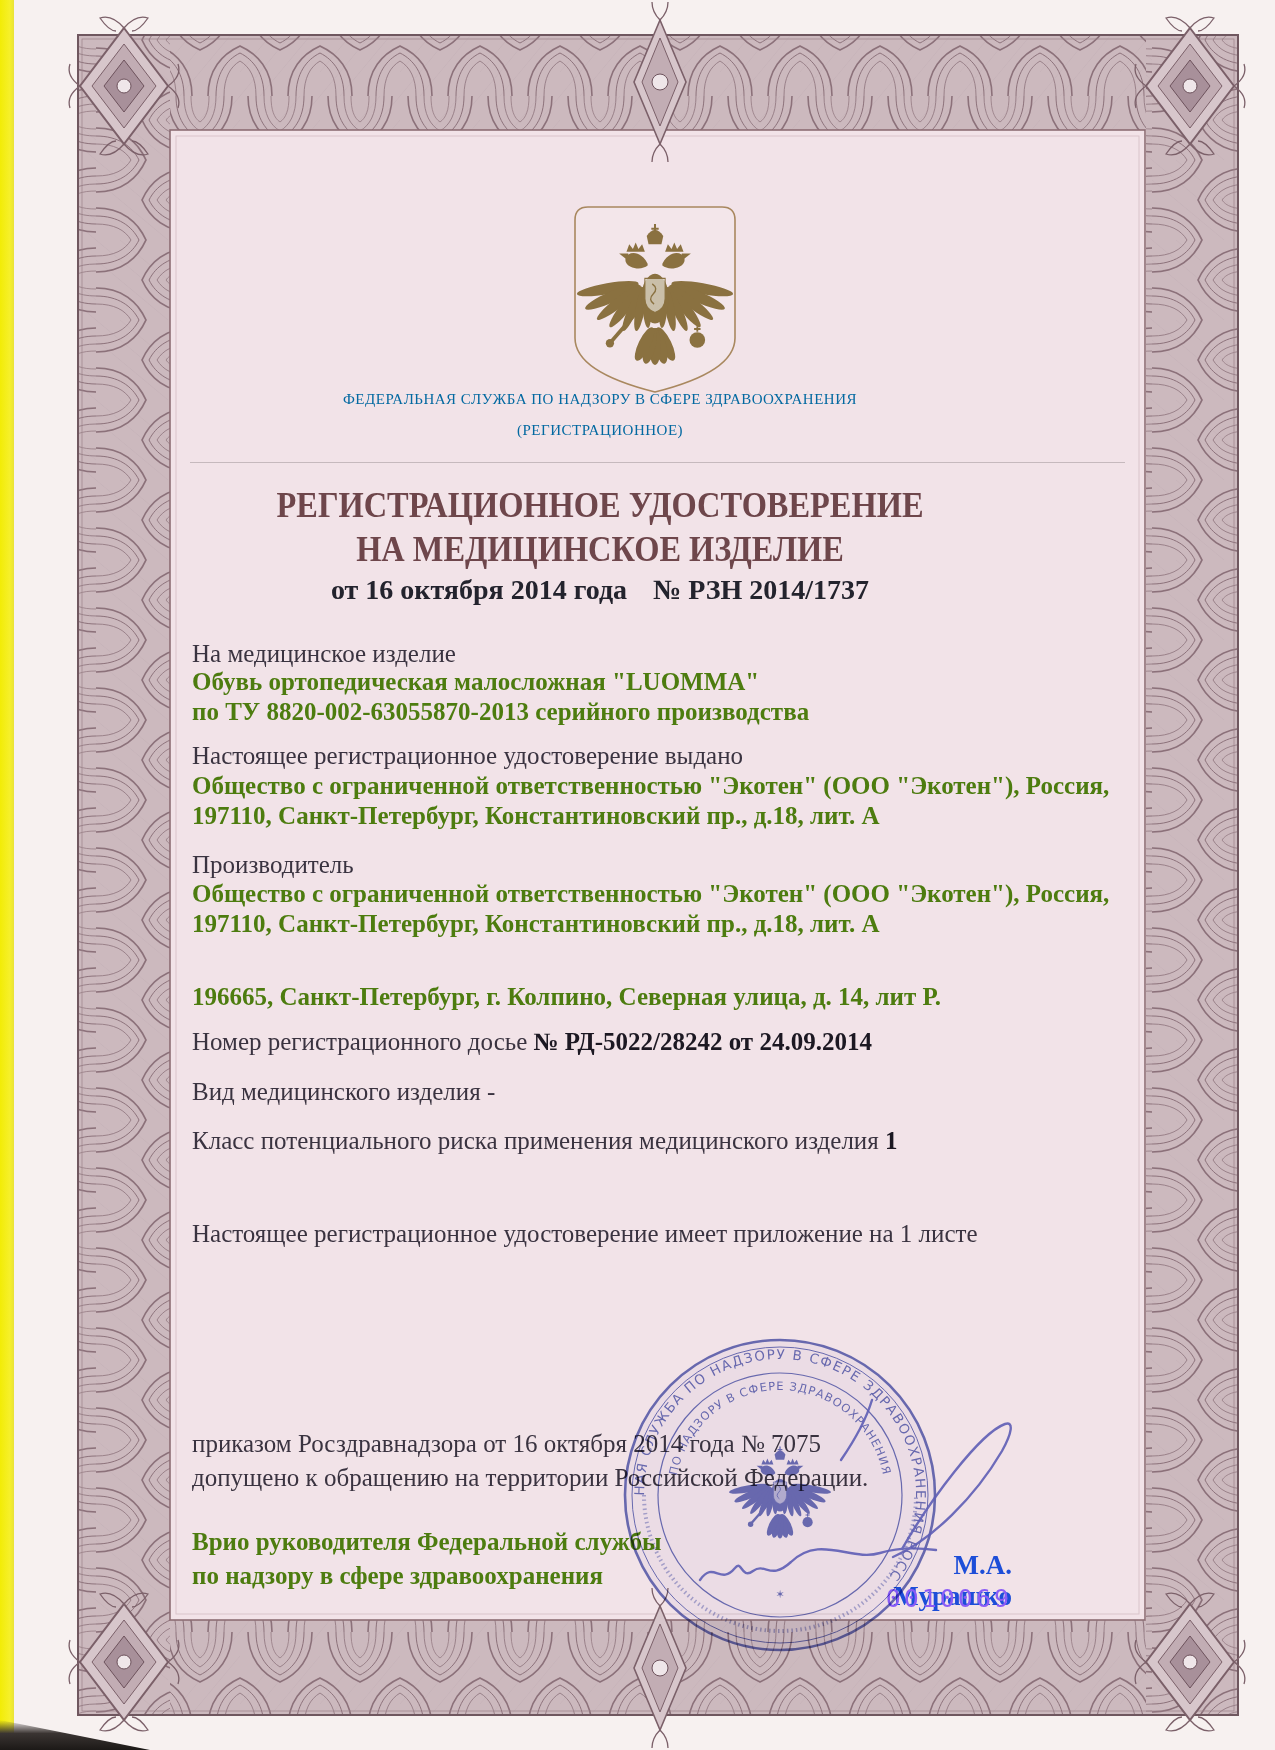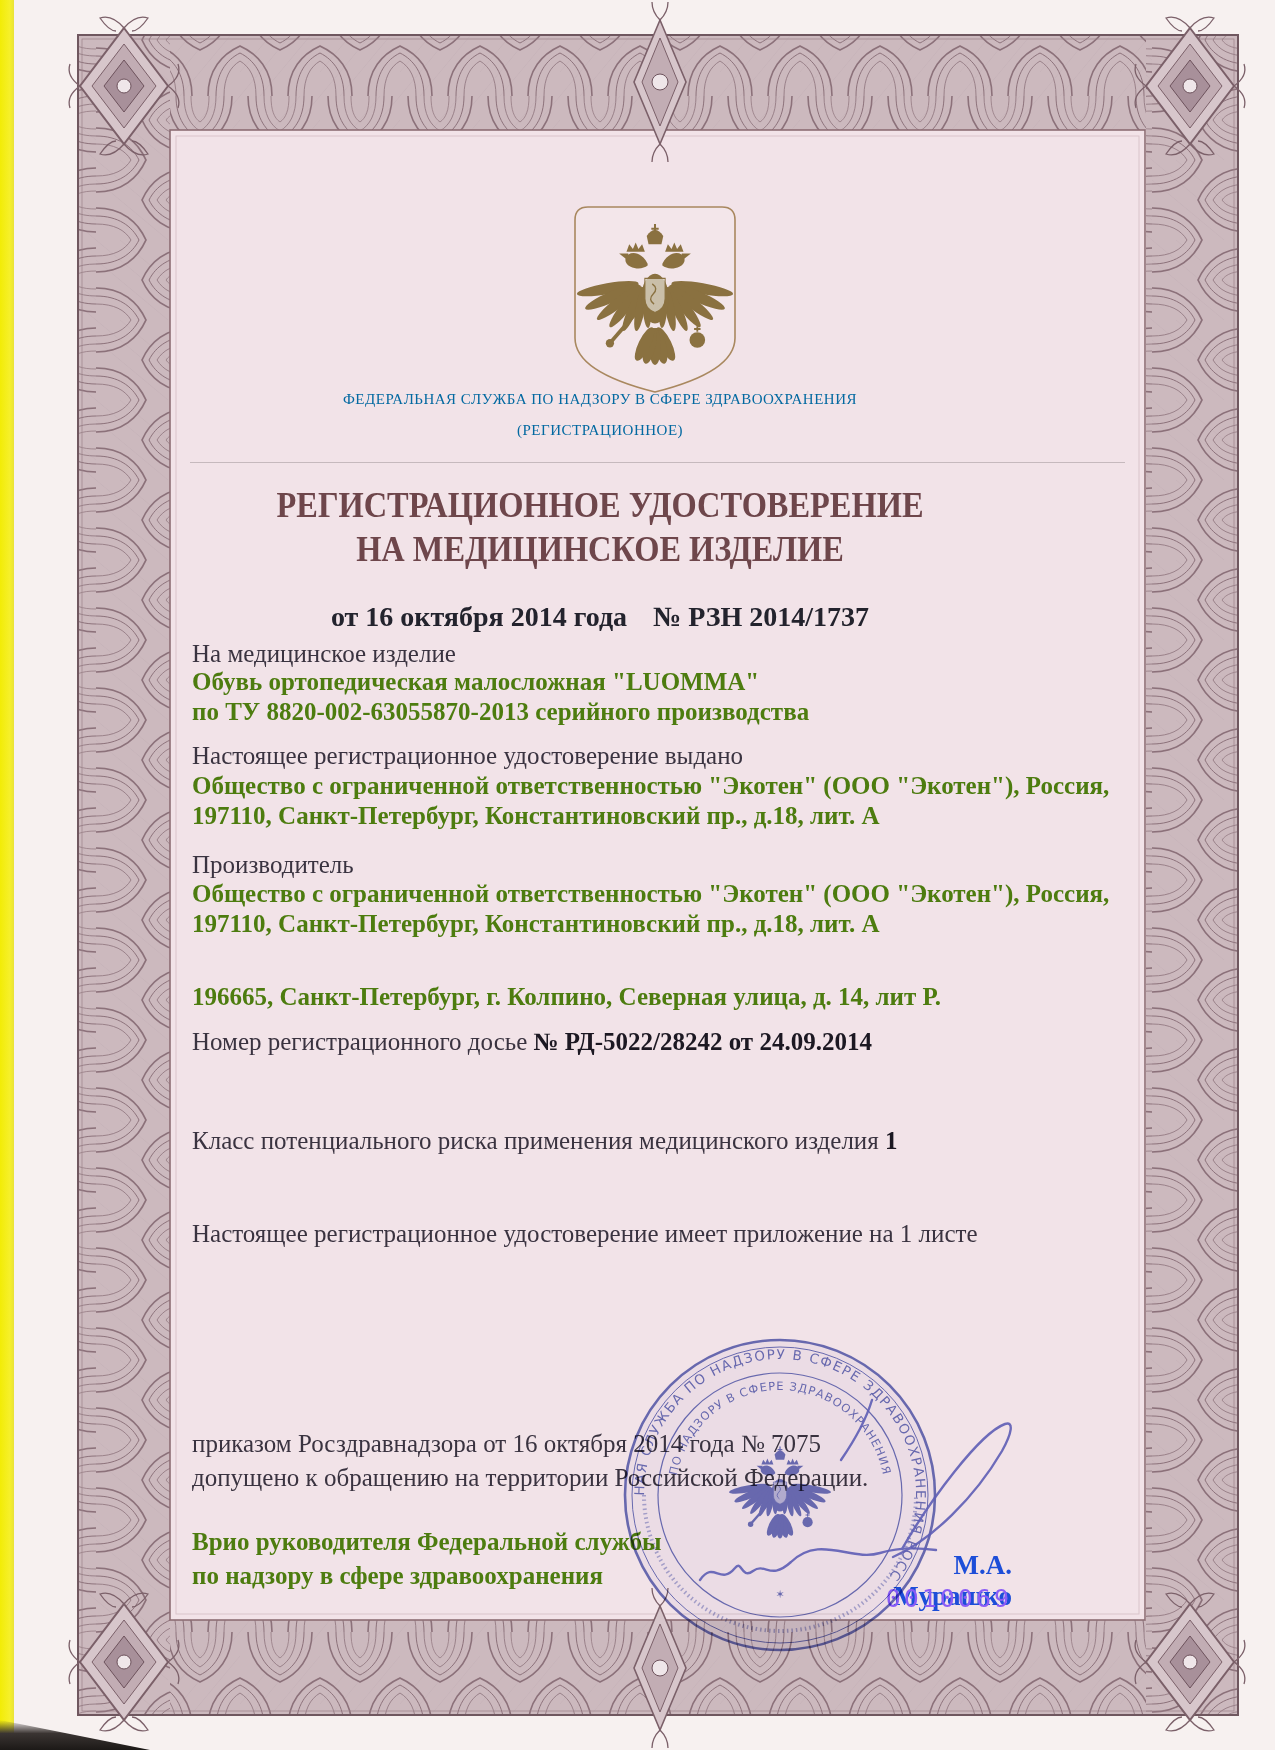--- a/index.html
+++ b/index.html
@@ -13,21 +13,21 @@
     clip-path:polygon(0 0,100% 100%,0 100%);}
   
   svg.deco,svg.overlay{position:absolute;left:0;top:0;}
   svg.overlay{mix-blend-mode:multiply;}
   
   .tl{position:absolute;white-space:nowrap;}
   .c{left:175px;width:850px;text-align:center;}
   .l{left:192px;width:940px;text-align:left;}
   .org{font-size:15px;letter-spacing:.5px;color:#0369a1;}
   .title{font-size:36px;font-weight:bold;color:#6e464b;transform:scaleX(.9);transform-origin:50% 50%;}
-  .dateline{font-size:28px;font-weight:bold;color:#23232d;margin-top:27px;}
+  .dateline{font-size:28px;font-weight:bold;color:#23232d;}
   .dateline .gap{display:inline-block;width:26px;}
   .body-reg{font-size:25px;color:#3a3340;}
   .body-bold{font-size:25px;font-weight:bold;color:#4d7c0f;}
   .mix .v{font-weight:bold;color:#1c1822;}
   .divider{position:absolute;left:190px;top:462px;width:935px;height:1px;background:#c6b9bd;}
   .signer-name{font-size:27px;font-weight:bold;color:#1d4ed8;position:absolute;
     left:840px;top:1550px;width:172px;text-align:right;}
   .serial{position:absolute;left:830px;top:1584px;width:182px;text-align:right;
     font-family:"DejaVu Sans Mono",monospace;font-size:25px;letter-spacing:3px;color:#8b5cf6;}
 </style>
@@ -171,20 +171,21 @@
   <div class="tl l body-bold" style="top:802px">197110, Санкт-Петербург, Константиновский пр., д.18, лит. А</div>
 
   <div class="tl l body-reg" style="top:851px">Производитель</div>
   <div class="tl l body-bold" style="top:880px">Общество с ограниченной ответственностью "Экотен" (ООО "Экотен"), Россия,</div>
   <div class="tl l body-bold" style="top:910px">197110, Санкт-Петербург, Константиновский пр., д.18, лит. А</div>
 
   <div class="tl l body-bold" style="top:983px">196665, Санкт-Петербург, г. Колпино, Северная улица, д. 14, лит Р.</div>
 
   <div class="tl l body-reg mix" style="top:1028px"><span>Номер регистрационного досье</span> <span class="v">№ РД-5022/28242 от 24.09.2014</span></div>
 
+  <div class="tl l body-reg" style="top:1078px">Вид медицинского изделия -</div>
 
   <div class="tl l body-reg mix" style="top:1127px"><span>Класс потенциального риска применения медицинского изделия</span> <span class="v">1</span></div>
 
 
   <div class="tl l body-reg" style="top:1220px">Настоящее регистрационное удостоверение имеет приложение на 1 листе</div>
 
   <div class="tl l body-reg" style="top:1430px">приказом Росздравнадзора от 16 октября 2014 года № 7075</div>
   <div class="tl l body-reg" style="top:1464px">допущено к обращению на территории Российской Федерации.</div>
 
   <div class="tl l body-bold" style="top:1528px">Врио руководителя Федеральной службы</div>

